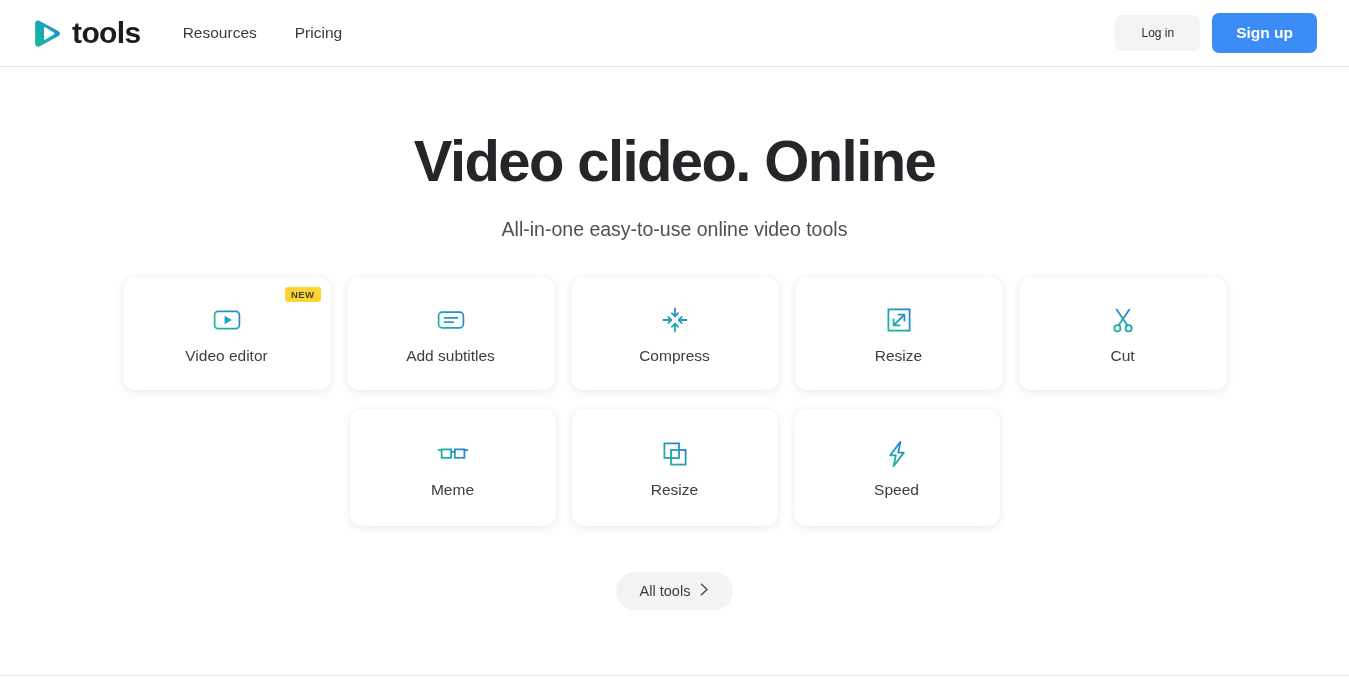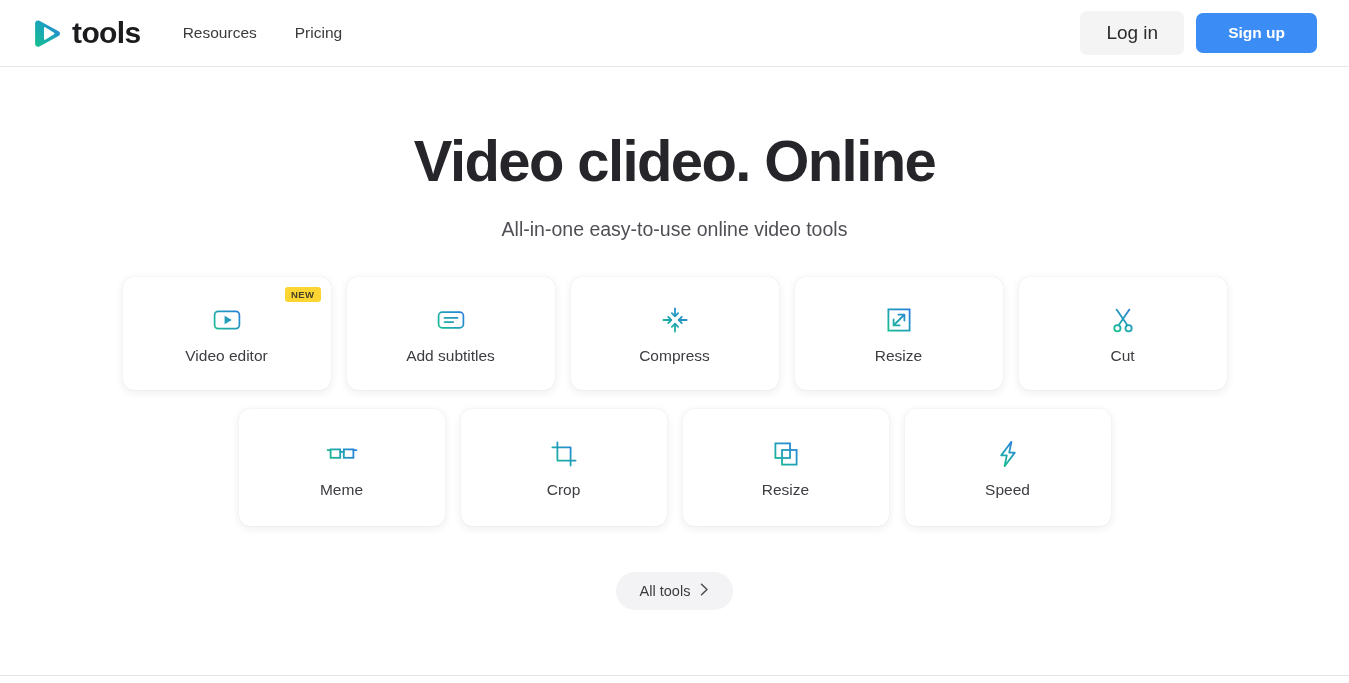--- a/index.html
+++ b/index.html
@@ -49,37 +49,37 @@
     cursor: pointer;
     white-space: nowrap;
   }
   .header-actions {
     margin-left: auto;
     display: flex;
     align-items: center;
     gap: 12px;
   }
   .btn-login {
-    font-size: 19px;
+    font-size: 12px;
     color: #2c2c2e;
     background: #f4f4f5;
     border: none;
     border-radius: 7px;
     padding: 11px 26px;
     cursor: pointer;
     font-family: inherit;
   }
   .btn-signup {
     font-size: 15.5px;
     color: #ffffff;
     font-weight: 700;
     background: #3b8cf5;
     border: none;
     border-radius: 7px;
-    padding: 11px 32px;
+    padding: 11px 24px;
     cursor: pointer;
     font-family: inherit;
   }
 
   
   .main {
     width: 100%;
     height: calc(683px - 67px);
     display: flex;
     flex-direction: column;
@@ -349,37 +349,20 @@
               <rect x="17.8" y="8.4" width="9.6" height="8.4"></rect>
               <path d="M14.2 10.9h3.6"></path>
               <path d="M1.6 9.1h3"></path>
               <path d="M27.4 9.1h3"></path>
             </g>
           </svg>
         </span>
         <span class="tool-label">Meme</span>
       </div>
 
-      <div class="tool-card">
-        <span class="tool-icon">
-          <svg width="30" height="30" viewBox="0 0 30 30" fill="none" xmlns="http://www.w3.org/2000/svg">
-            <defs>
-              <linearGradient id="g7" x1="4" y1="26" x2="26" y2="4" gradientUnits="userSpaceOnUse">
-                <stop offset="0" stop-color="#17bf8e"></stop>
-                  <stop offset="1" stop-color="#2a7de1"></stop>
-              </linearGradient>
-            </defs>
-            <g stroke="url(#g7)" stroke-width="1.8" stroke-linecap="round" stroke-linejoin="round">
-              <path d="M8.4 3.4v18.2h18.2"></path>
-              <path d="M21.6 26.6V8.4H3.4"></path>
-            </g>
-          </svg>
-        </span>
-        <span class="tool-label">Crop</span>
-      </div>
 
       <div class="tool-card">
         <span class="tool-icon">
           <svg width="30" height="30" viewBox="0 0 30 30" fill="none" xmlns="http://www.w3.org/2000/svg">
             <defs>
               <linearGradient id="g8" x1="4" y1="26" x2="26" y2="4" gradientUnits="userSpaceOnUse">
                 <stop offset="0" stop-color="#17bf8e"></stop>
                   <stop offset="1" stop-color="#2a7de1"></stop>
               </linearGradient>
             </defs>

